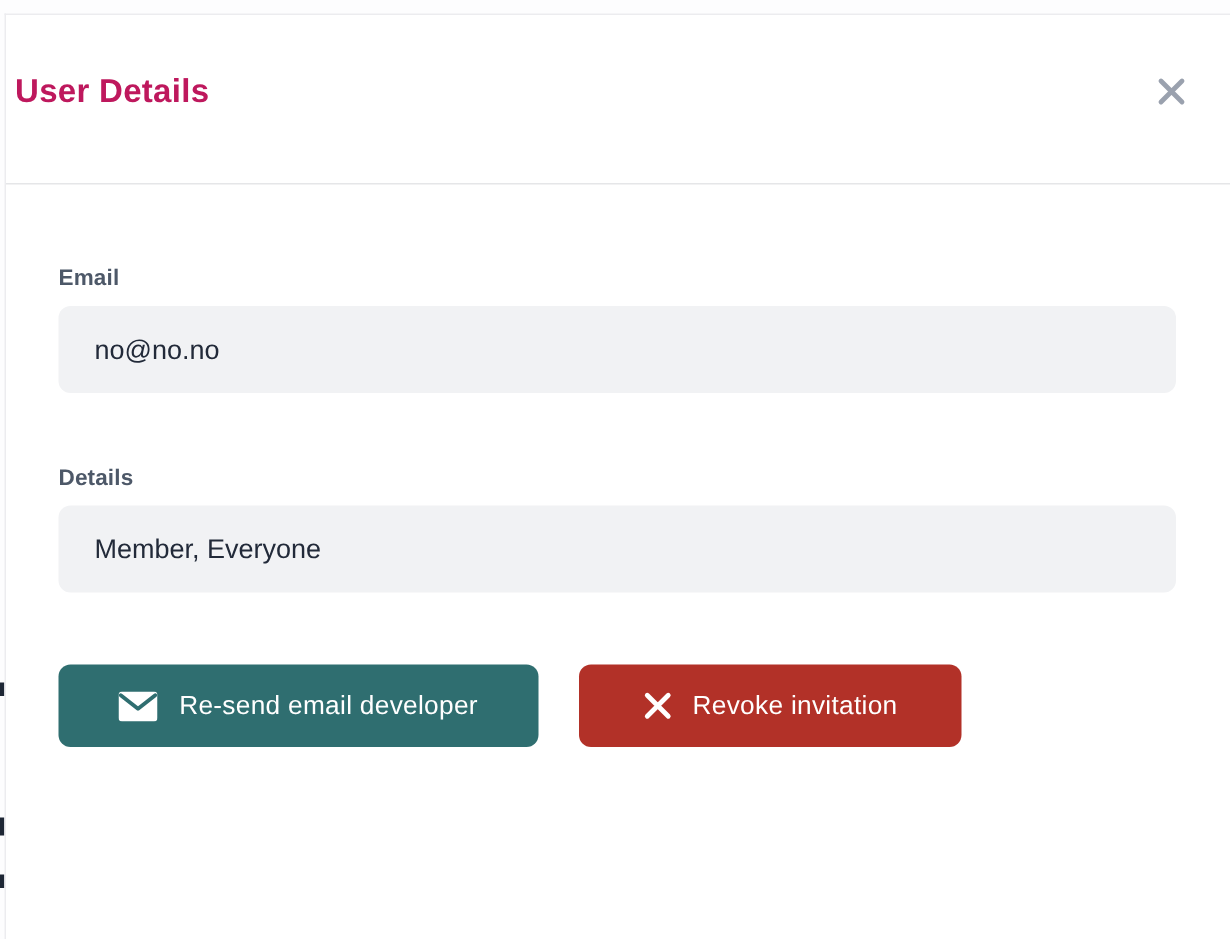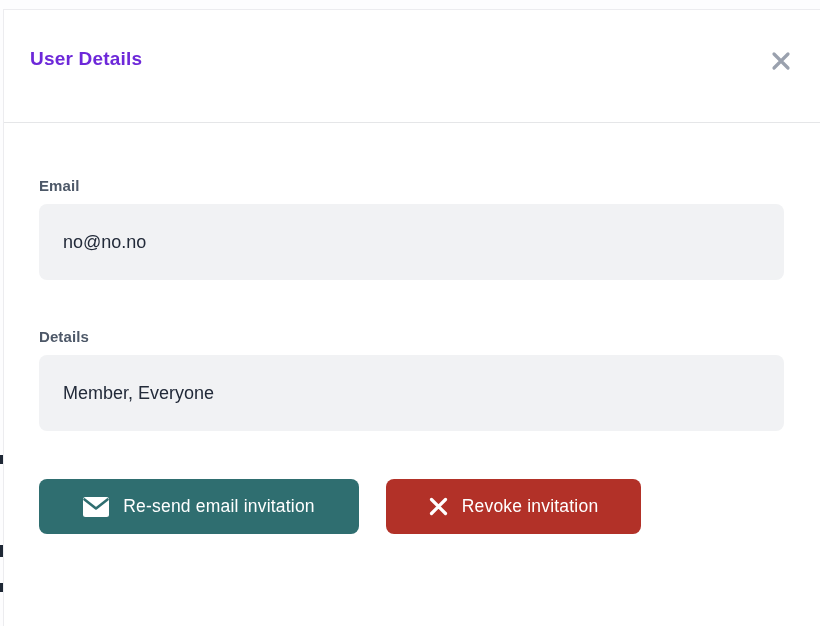--- a/index.html
+++ b/index.html
@@ -28,24 +28,24 @@
     z-index: 1;
   }
 
   .modal-header {
     position: relative;
     height: 113px;
     border-bottom: 1px solid #e5e6e8;
   }
   .modal-title {
     position: absolute;
-    left: 26px; top: 38px;
-    font-size: 19px;
+    left: 6px; top: 38px;
+    font-size: 22px;
     font-weight: 700;
-    color: #6d28d9;
+    color: #be185d;
     letter-spacing: 0.2px;
   }
   .close-btn {
     position: absolute;
     right: 33px; top: 36px;
     width: 32px; height: 32px;
     background: transparent;
     border: none;
     cursor: pointer;
     display: flex; align-items: center; justify-content: center;
@@ -60,21 +60,21 @@
     display: block;
     font-size: 15px;
     font-weight: 700;
     color: #4d5868;
     margin-bottom: 10px;
     letter-spacing: 0.1px;
   }
   .field-input {
     display: block;
     width: 745px;
-    height: 76px;
+    height: 58px;
     background: #f1f2f4;
     border: none;
     border-radius: 8px;
     padding: 0 24px;
     font-family: "Liberation Sans", sans-serif;
     font-size: 18px;
     color: #222a39;
   }
 
   .button-row {
@@ -135,21 +135,21 @@
     </div>
 
     <div class="button-row">
       <button class="btn btn-resend">
         <span class="ico">
           <svg width="26" height="20" viewBox="0 0 26 20">
             <rect x="0" y="0" width="26" height="20" rx="2.5" fill="#ffffff"></rect>
             <path d="M1.5 2.5 L13 11.5 L24.5 2.5" stroke="#2f6e70" stroke-width="2.6" fill="none" stroke-linecap="round" stroke-linejoin="round"></path>
           </svg>
         </span>
-        <span>Re-send email invitation</span>
+        <span>Re-send email developer</span>
       </button>
 
       <button class="btn btn-revoke">
         <span class="ico">
           <svg width="19" height="19" viewBox="0 0 19 19">
             <path d="M2.5 2.5 L16.5 16.5 M16.5 2.5 L2.5 16.5" stroke="#ffffff" stroke-width="3.2" stroke-linecap="round" fill="none"></path>
           </svg>
         </span>
         <span>Revoke invitation</span>
       </button>

